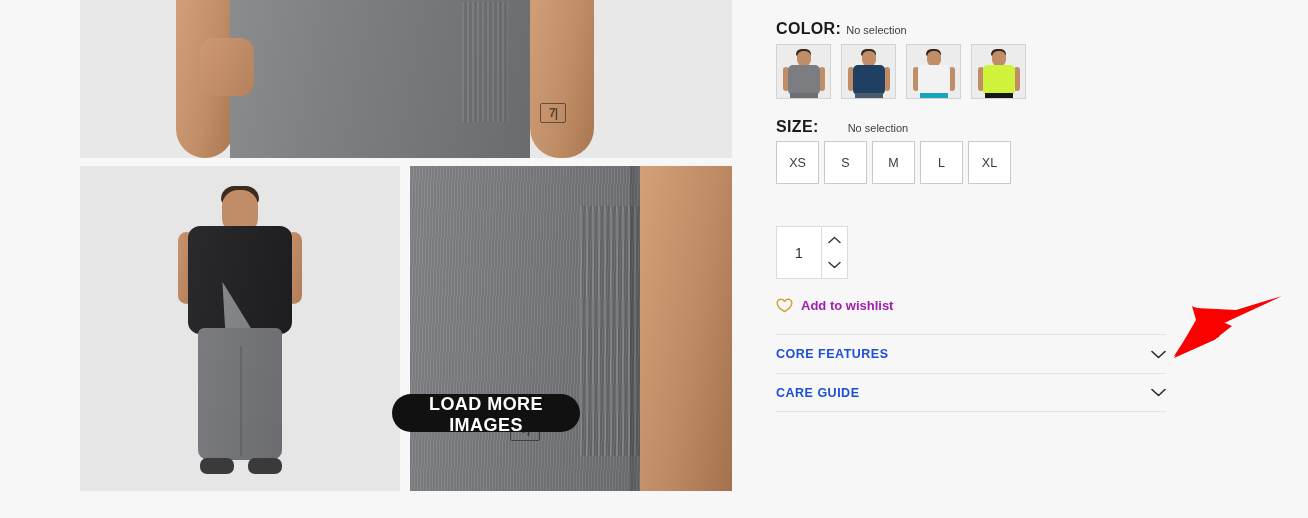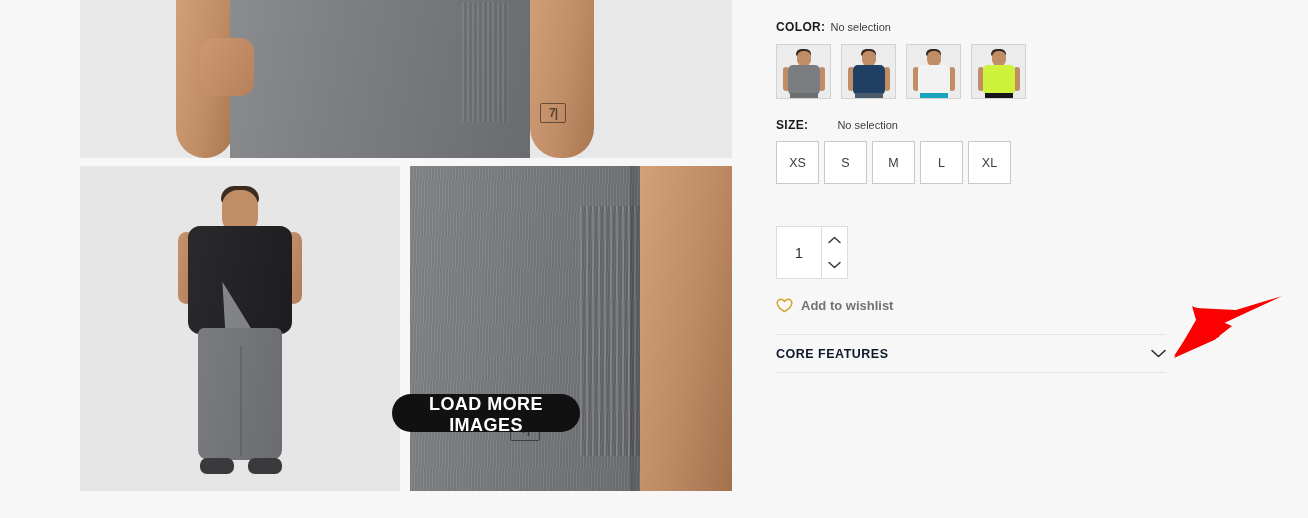--- a/index.html
+++ b/index.html
@@ -81,21 +81,21 @@
   #load-more {
     position:absolute; left:312px; top:436px; width:188px; height:38px;
     background:#111; color:#fff; border:none; border-radius:19px;
     font-size:18px; font-weight:700; letter-spacing:.45px; cursor:pointer;
     font-family:"Liberation Sans", sans-serif;
   }
 
   
   #panel { position:absolute; left:776px; top:0; width:390px; }
 
-  .opt-label { font-size:12px; font-weight:700; color:#1a1a1a; letter-spacing:.35px; }
+  .opt-label { font-size:16px; font-weight:700; color:#1a1a1a; letter-spacing:.35px; }
   .opt-value { font-size:11px; color:#3d3d3d; font-weight:400; margin-left:5px; }
   .opt-head { display:flex; align-items:baseline; }
 
   #color-head { position:absolute; top:20px; left:0; }
   #color-swatches { position:absolute; top:44px; left:0; display:flex; gap:10px; }
   .swatch {
     width:55px; height:55px; border:1px solid #d2d2d2; background:#ececec;
     position:relative; overflow:hidden; cursor:pointer; padding:0;
   }
   .sw-head{position:absolute;left:50%;top:6px;margin-left:-7px;width:14px;height:15px;border-radius:6px;background:#c08d67;}
@@ -131,29 +131,29 @@
   #add-cart {
     width:300px; height:53px; background:#aedcb4; color:#fff; border:none;
     font-size:15.5px; font-weight:700; cursor:pointer; letter-spacing:.2px;
     font-family:"Liberation Sans", sans-serif;
   }
 
   #wishlist {
     position:absolute; top:298px; left:0; display:flex; align-items:center; gap:8px;
     background:none; border:none; cursor:pointer; padding:0;
   }
-  #wishlist .lbl { font-size:13px; font-weight:700; color:#737373; }
+  #wishlist .lbl { font-size:13px; font-weight:700; color:#a21caf; }
 
   #accordion { position:absolute; top:334px; left:0; width:390px; }
   .acc-row {
     height:39px; display:flex; align-items:center; justify-content:space-between;
     border-top:1px solid #e4e4e4; cursor:pointer;
   }
   .acc-row:last-child { border-bottom:1px solid #e4e4e4; }
-  .acc-title { font-size:12.5px; font-weight:700; color:#0f172a; letter-spacing:.5px; }
+  .acc-title { font-size:12.5px; font-weight:700; color:#1d4ed8; letter-spacing:.5px; }
 
   
   #arrow { position:absolute; left:1172px; top:294px; width:112px; height:72px; pointer-events:none; }
 </style>
 </head>
 <body>
 
 <div id="page">
 
   <div id="gallery">
@@ -273,20 +273,26 @@
       <span class="lbl">Add to wishlist</span>
     </button>
 
     <div id="accordion">
       <div class="acc-row">
         <span class="acc-title">CORE FEATURES</span>
         <svg width="15" height="9" viewBox="0 0 15 9">
           <path d="M1 1.5 L7.5 7.5 L14 1.5" fill="none" stroke="#2a2a2a" stroke-width="1.6" stroke-linecap="round" stroke-linejoin="round"></path>
         </svg>
       </div>
+      <div class="acc-row">
+        <span class="acc-title">CARE GUIDE</span>
+        <svg width="15" height="9" viewBox="0 0 15 9">
+          <path d="M1 1.5 L7.5 7.5 L14 1.5" fill="none" stroke="#2a2a2a" stroke-width="1.6" stroke-linecap="round" stroke-linejoin="round"></path>
+        </svg>
+      </div>
     </div>
   </div>
 
   <svg id="arrow" viewBox="0 0 112 72">
     <path d="M2 62 L30 20 L24 14 L64 16 L110 2 L50 30 L47 43 Z" transform="translate(0,0)" fill="#fa0000"></path>
     <path d="M3 63 L28 22 L22 13 L52 22 L108 3 L46 31 L44 45 Z" fill="#fa0000"></path>
     <path d="M2 64 L24 26 L20 12 L46 26 L60 32 L42 46 Z" fill="#fa0000"></path>
   </svg>
 
 </div>

